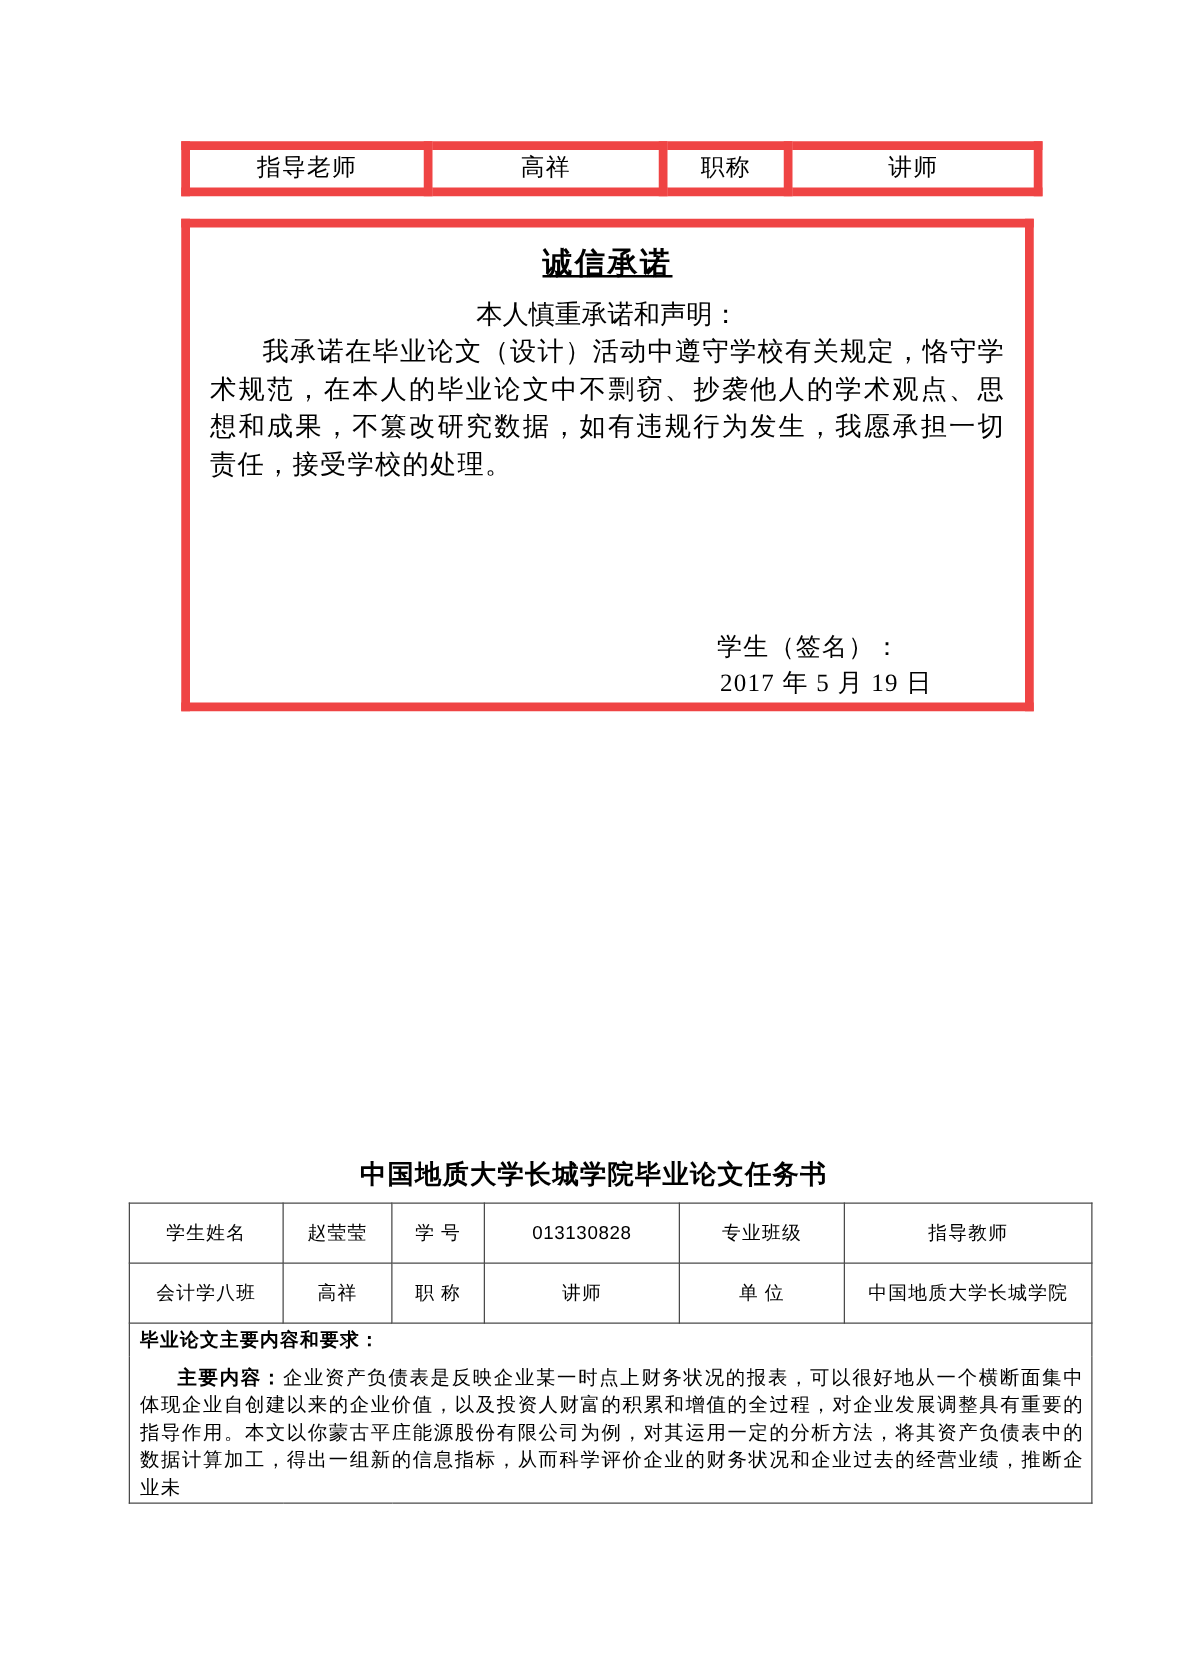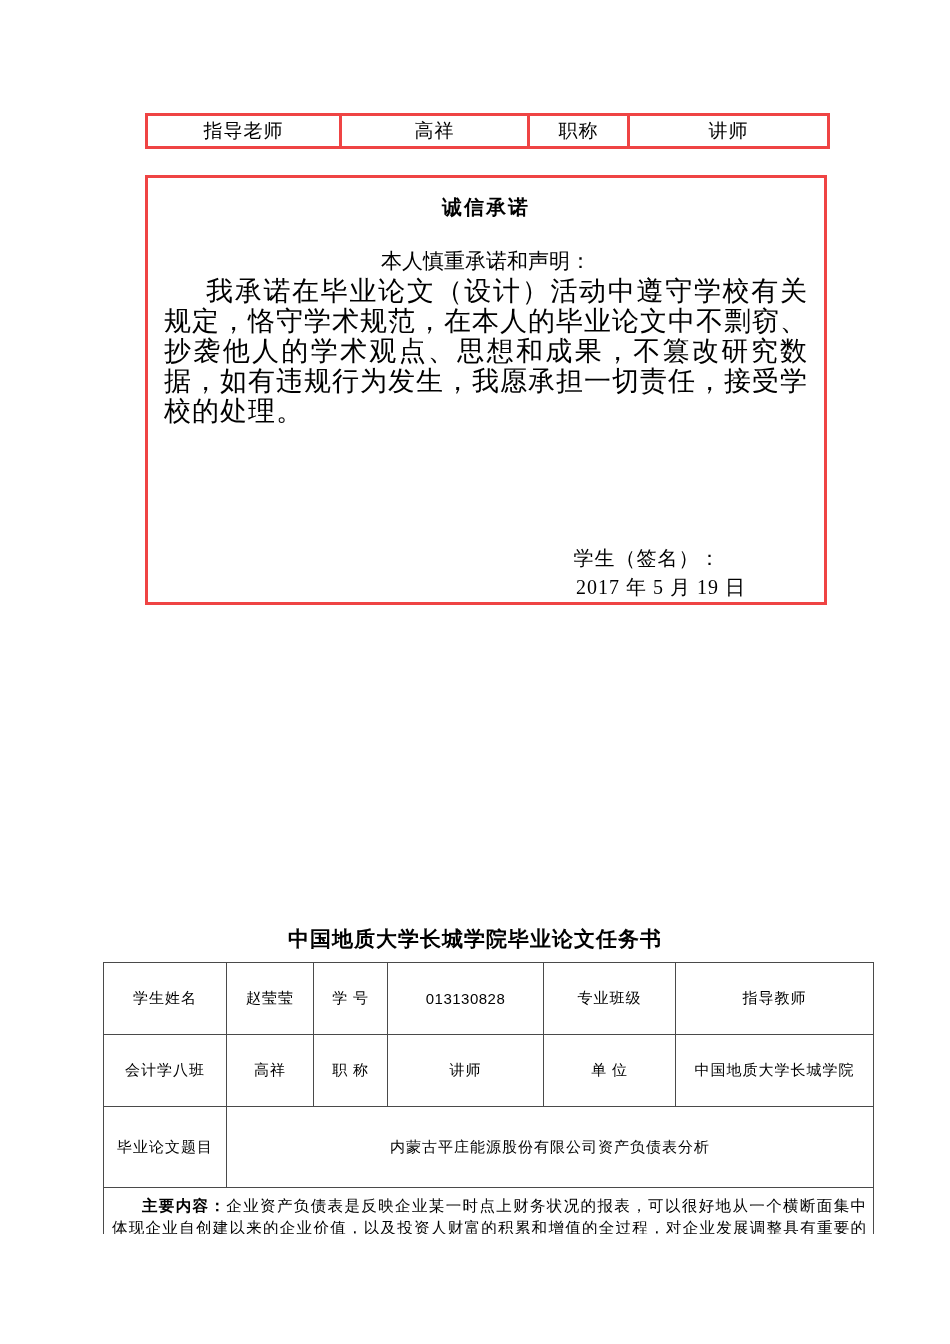--- a/index.html
+++ b/index.html
@@ -27,21 +27,21 @@
   
   .top-table {
     position: absolute;
     left: 145px;
     top: 113px;
     width: 682px;
     border-collapse: collapse;
     table-layout: fixed;
   }
   .top-table td {
-    border: 3px solid #ef4444;
+    border: 7px solid #ef4444;
     padding: 0;
     text-align: center;
     vertical-align: middle;
     font-size: 19px;
     font-family: "Liberation Serif", "DejaVu Serif", serif;
     height: 30px;
     line-height: 30px;
     letter-spacing: 1px;
   }
 
@@ -55,33 +55,34 @@
     padding: 0;
   }
   .commit-inner {
     padding: 14px 16px 0 16px;
     height: 100%;
     box-sizing: border-box;
   }
   .commit-title {
     text-align: center;
     font-weight: bold;
-    font-size: 20px;
+    font-size: 24px;
     letter-spacing: 2px;
-    margin-bottom: 24px;
-    font-family: "Liberation Serif", "DejaVu Serif", serif;
+    margin-bottom: 10px;
+    font-family: "Liberation Serif", "DejaVu Serif", serif;
+    text-decoration: underline;
   }
   .commit-line {
     font-size: 21px;
     line-height: 30px;
     letter-spacing: 0px;
     white-space: pre;
   }
   .commit-body {
-    font-size: 27px;
+    font-size: 21px;
     line-height: 30px;
     text-align: justify;
     text-justify: inter-ideograph;
   }
   .sign-block {
     margin-top: 118px;
     padding-left: 322px;
     font-size: 20px;
     line-height: 29px;
     letter-spacing: 1px;
@@ -107,21 +108,21 @@
   .task-table {
     position: absolute;
     left: 103px;
     top: 962px;
     width: 770px;
     border-collapse: collapse;
     table-layout: fixed;
   }
   .task-table td {
     border: 1px solid #4a4a4a;
-    padding: 12px 4px;
+    padding: 0 4px;
     text-align: center;
     vertical-align: middle;
     font-size: 15px;
     height: 47px;
     letter-spacing: 1px;
     font-family: "Liberation Serif", "DejaVu Serif", serif;
   }
   .task-table td.num {
     font-family: "Liberation Sans", "DejaVu Sans", sans-serif;
     letter-spacing: 0.5px;
@@ -231,22 +232,21 @@
       </tr>
       <tr>
         <td>会计学八班</td>
         <td>高祥</td>
         <td>职 称</td>
         <td>讲师</td>
         <td>单 位</td>
         <td>中国地质大学长城学院</td>
       </tr>
       <tr>
-        <td class="title-cell">毕业论文题目</td>
-        <td class="title-cell" colspan="5">内蒙古平庄能源股份有限公司资产负债表分析</td>
+        <td class="req-head-cell" colspan="6">毕业论文主要内容和要求：</td>
       </tr>
       <tr>
         <td class="req-body-cell" colspan="6">
           <p class="req-para"><b>主要内容：</b><span>企业资产负债表是反映企业某一时点上财务状况的报表，可以很好地从一个横断面集中体现企业自创建以来的企业价值，以及投资人财富的积累和增值的全过程，对企业发展调整具有重要的指导作用。本文以你蒙古平庄能源股份有限公司为例，对其运用一定的分析方法，将其资产负债表中的数据计算加工，得出一组新的信息指标，从而科学评价企业的财务状况和企业过去的经营业绩，推断企业未</span></p>
         </td>
       </tr>
     </tbody>
   </table>
 
   <div class="clip-mask"></div>

